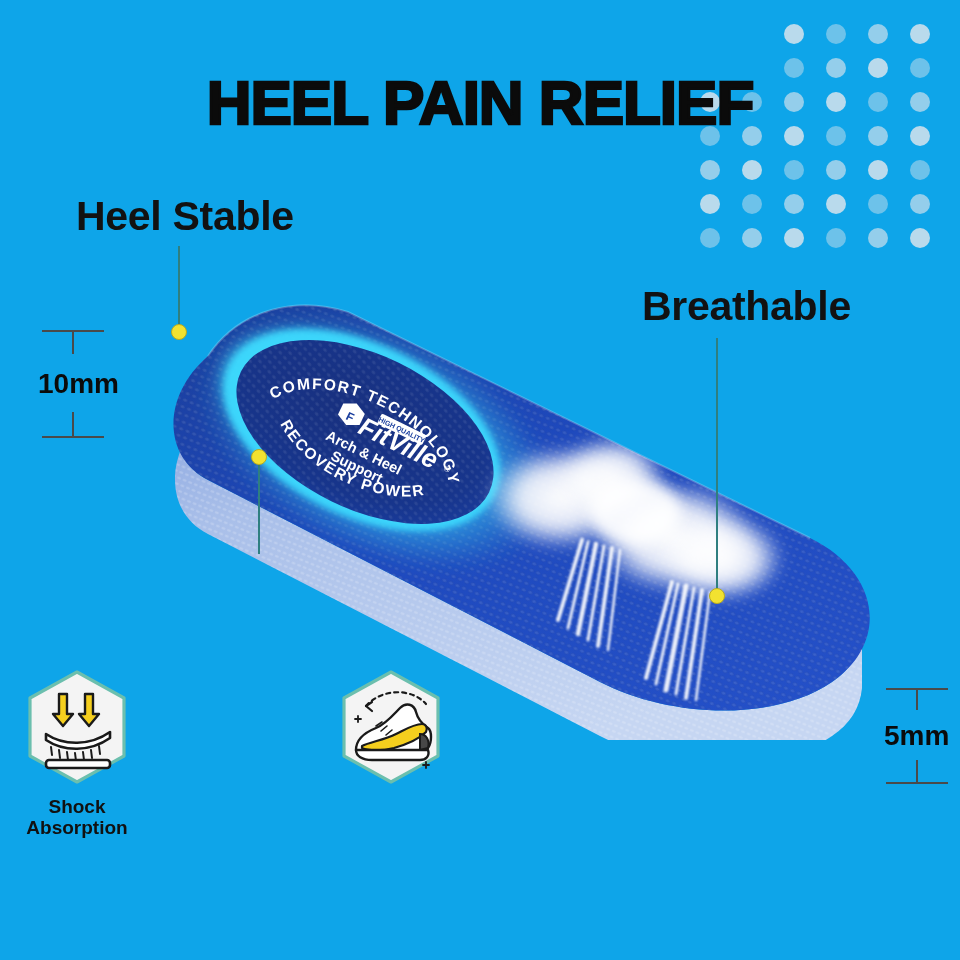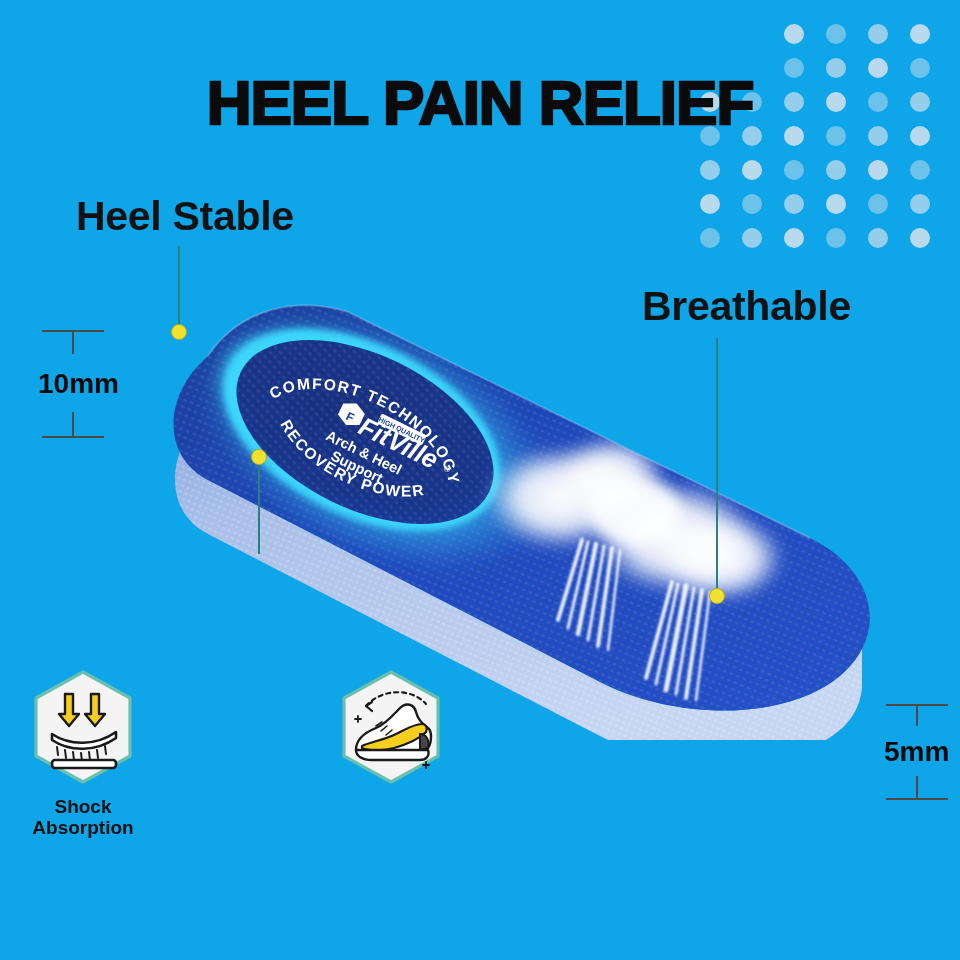--- a/index.html
+++ b/index.html
@@ -77,21 +77,21 @@
     position:absolute; width:118px; text-align:center;
   }
   .hexframe{
     position:relative; width:110px; height:118px; margin:0 auto;
   }
   .hexframe svg{ display:block; width:110px; height:118px; }
   .badge-label{
     margin-top:10px; font-size:19px; font-weight:700; line-height:1.12;
     color:#111; white-space:pre-line;
   }
-  #badge-0{ left:10px;   top:0; }
+  #badge-0{ left:4px;   top:0; }
   #badge-1{ left:158px; top:0; }
   #badge-2{ left:318px; top:0; }
 </style>
 </head>
 <body>
 
 <div id="stage">
 
   <div class="dot-grid" id="dotgrid">
       <div class="dot" style="left: 84px; top: 0px; opacity: 0.81;"></div>
@@ -317,21 +317,21 @@
   <div class="leader-dot" style="left:709px; top:588px;"></div>
 
   <div class="measure" style="left:42px; top:330px; width:64px; height:138px;">
     <div class="tick" style="top:0;"></div>
     <div class="stem" style="top:0; height:24px;"></div>
     <div class="stem" style="top:82px; height:24px;"></div>
     <div class="tick" style="top:106px;"></div>
     <div class="mval" style="left:-4px; top:38px;">10mm</div>
   </div>
 
-  <div class="measure" style="left:886px; top:688px; width:64px; height:96px;margin-top:16px;">
+  <div class="measure" style="left:886px; top:688px; width:64px; height:96px;">
     <div class="tick" style="top:0;"></div>
     <div class="stem" style="top:0; height:22px;"></div>
     <div class="stem" style="top:72px; height:22px;"></div>
     <div class="tick" style="top:94px;"></div>
     <div class="mval" style="left:-2px; top:32px;">5mm</div>
   </div>
 
   <div class="badges">
 
     <div class="badge" id="badge-0">

